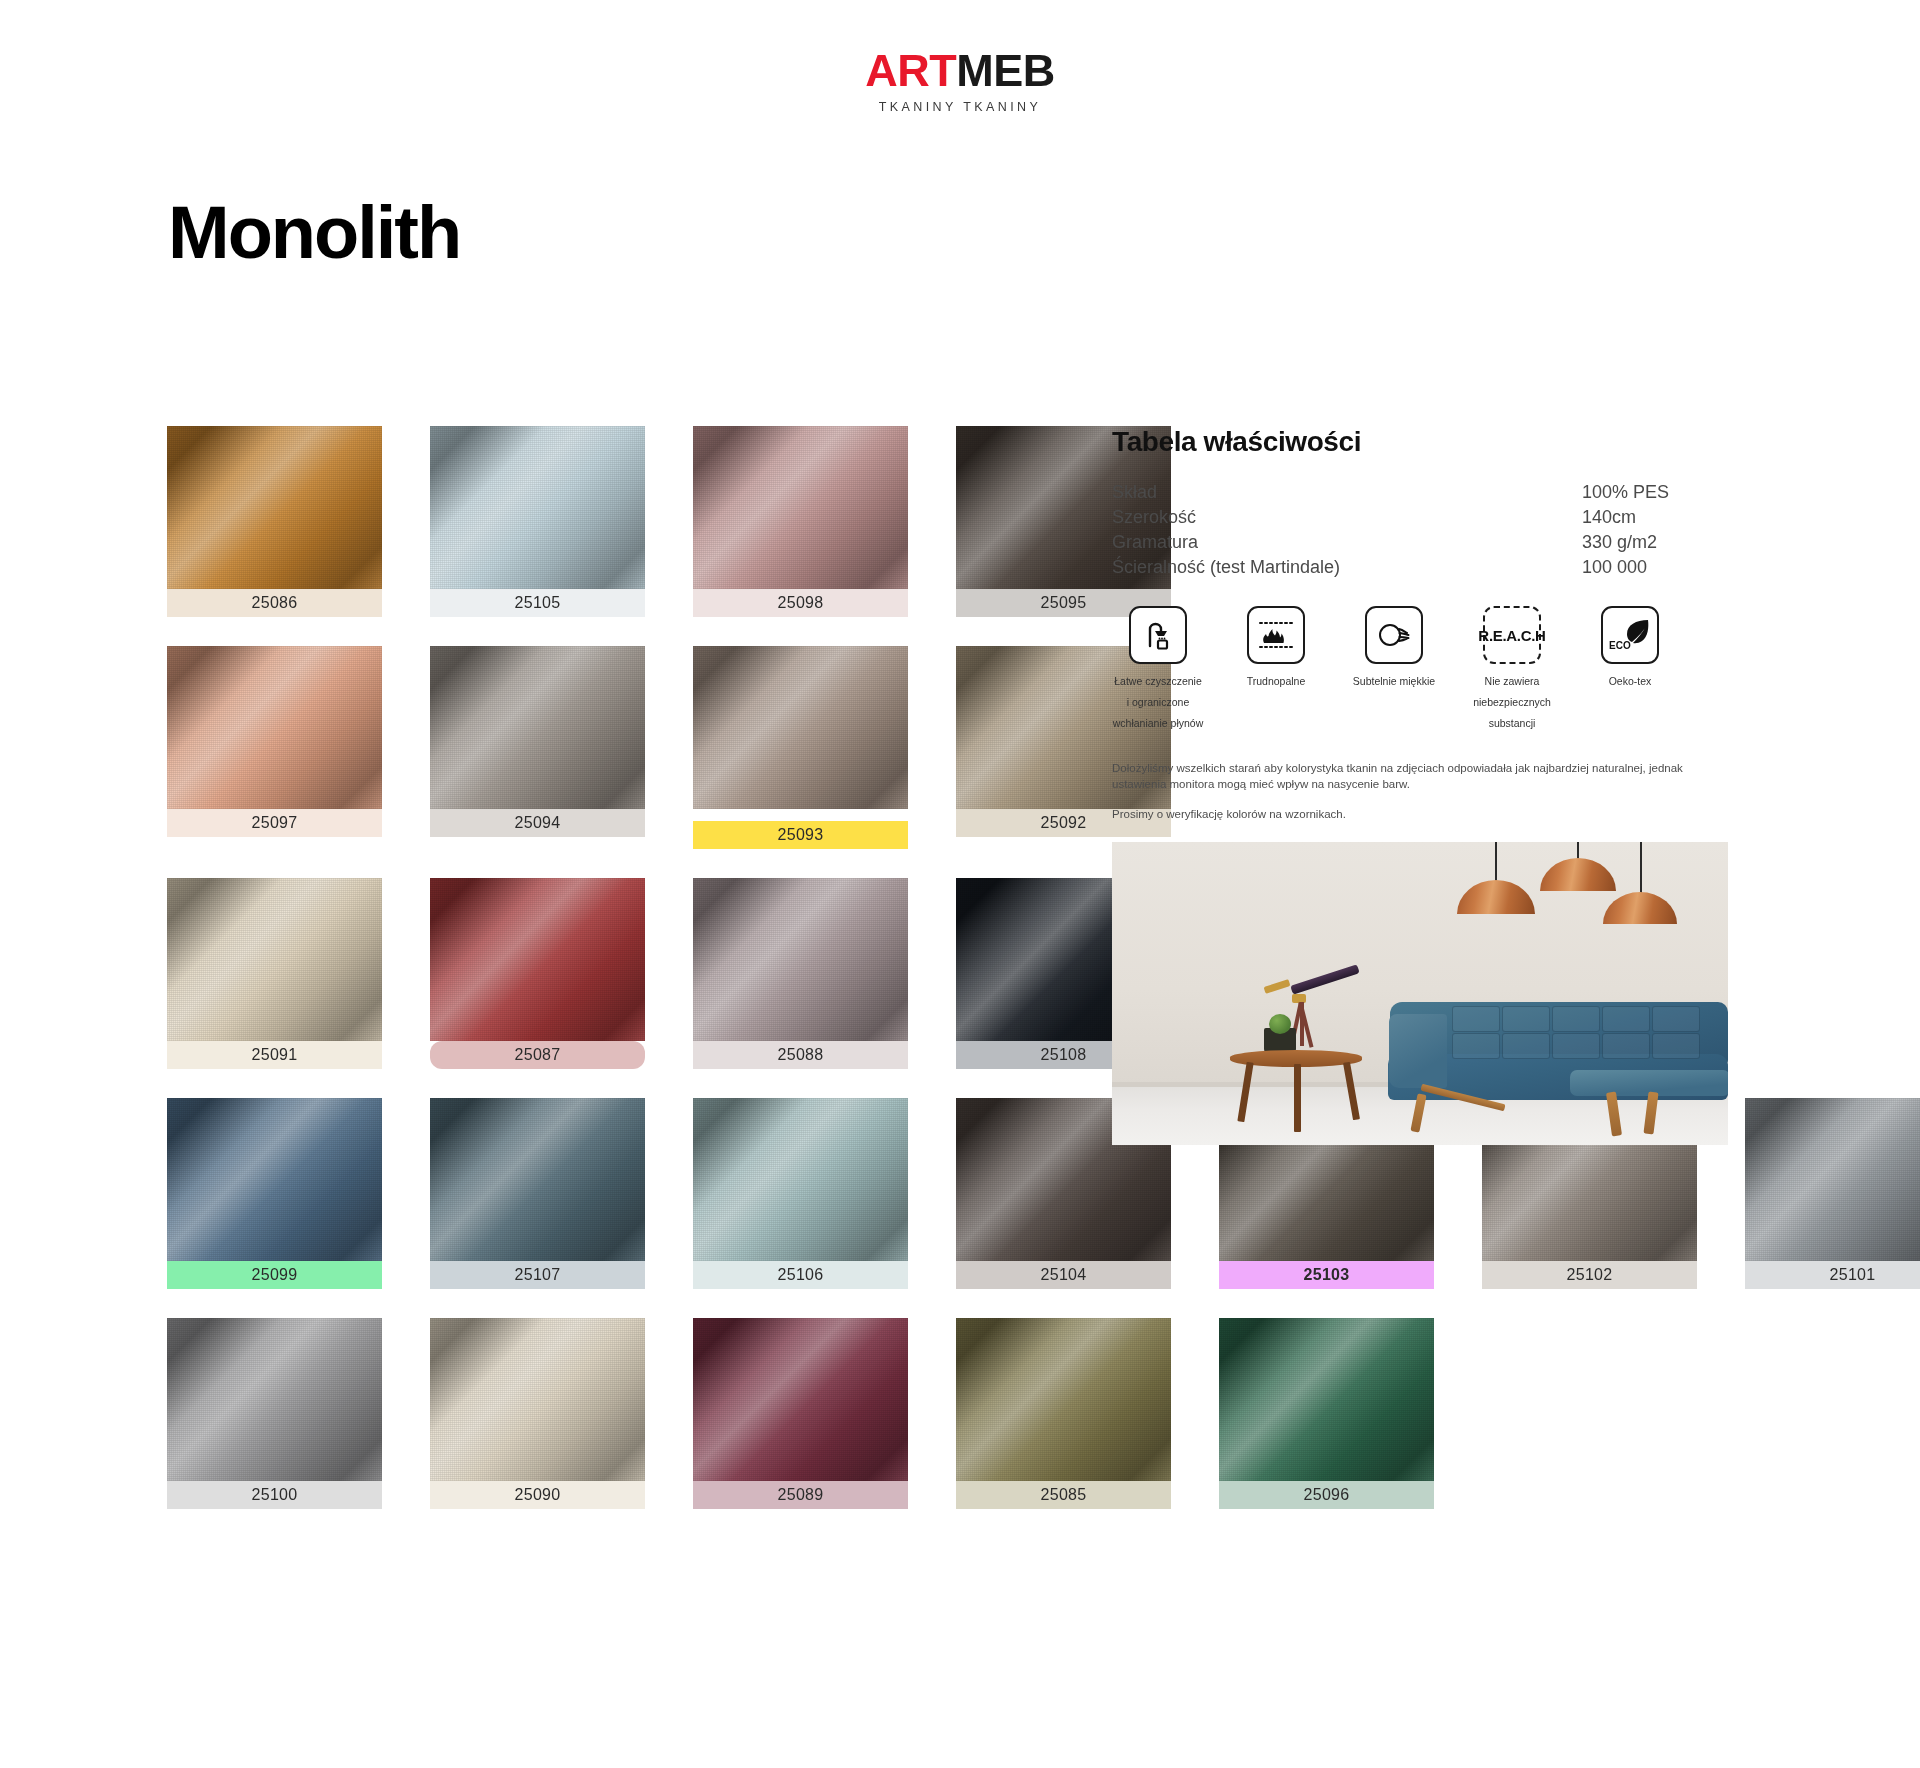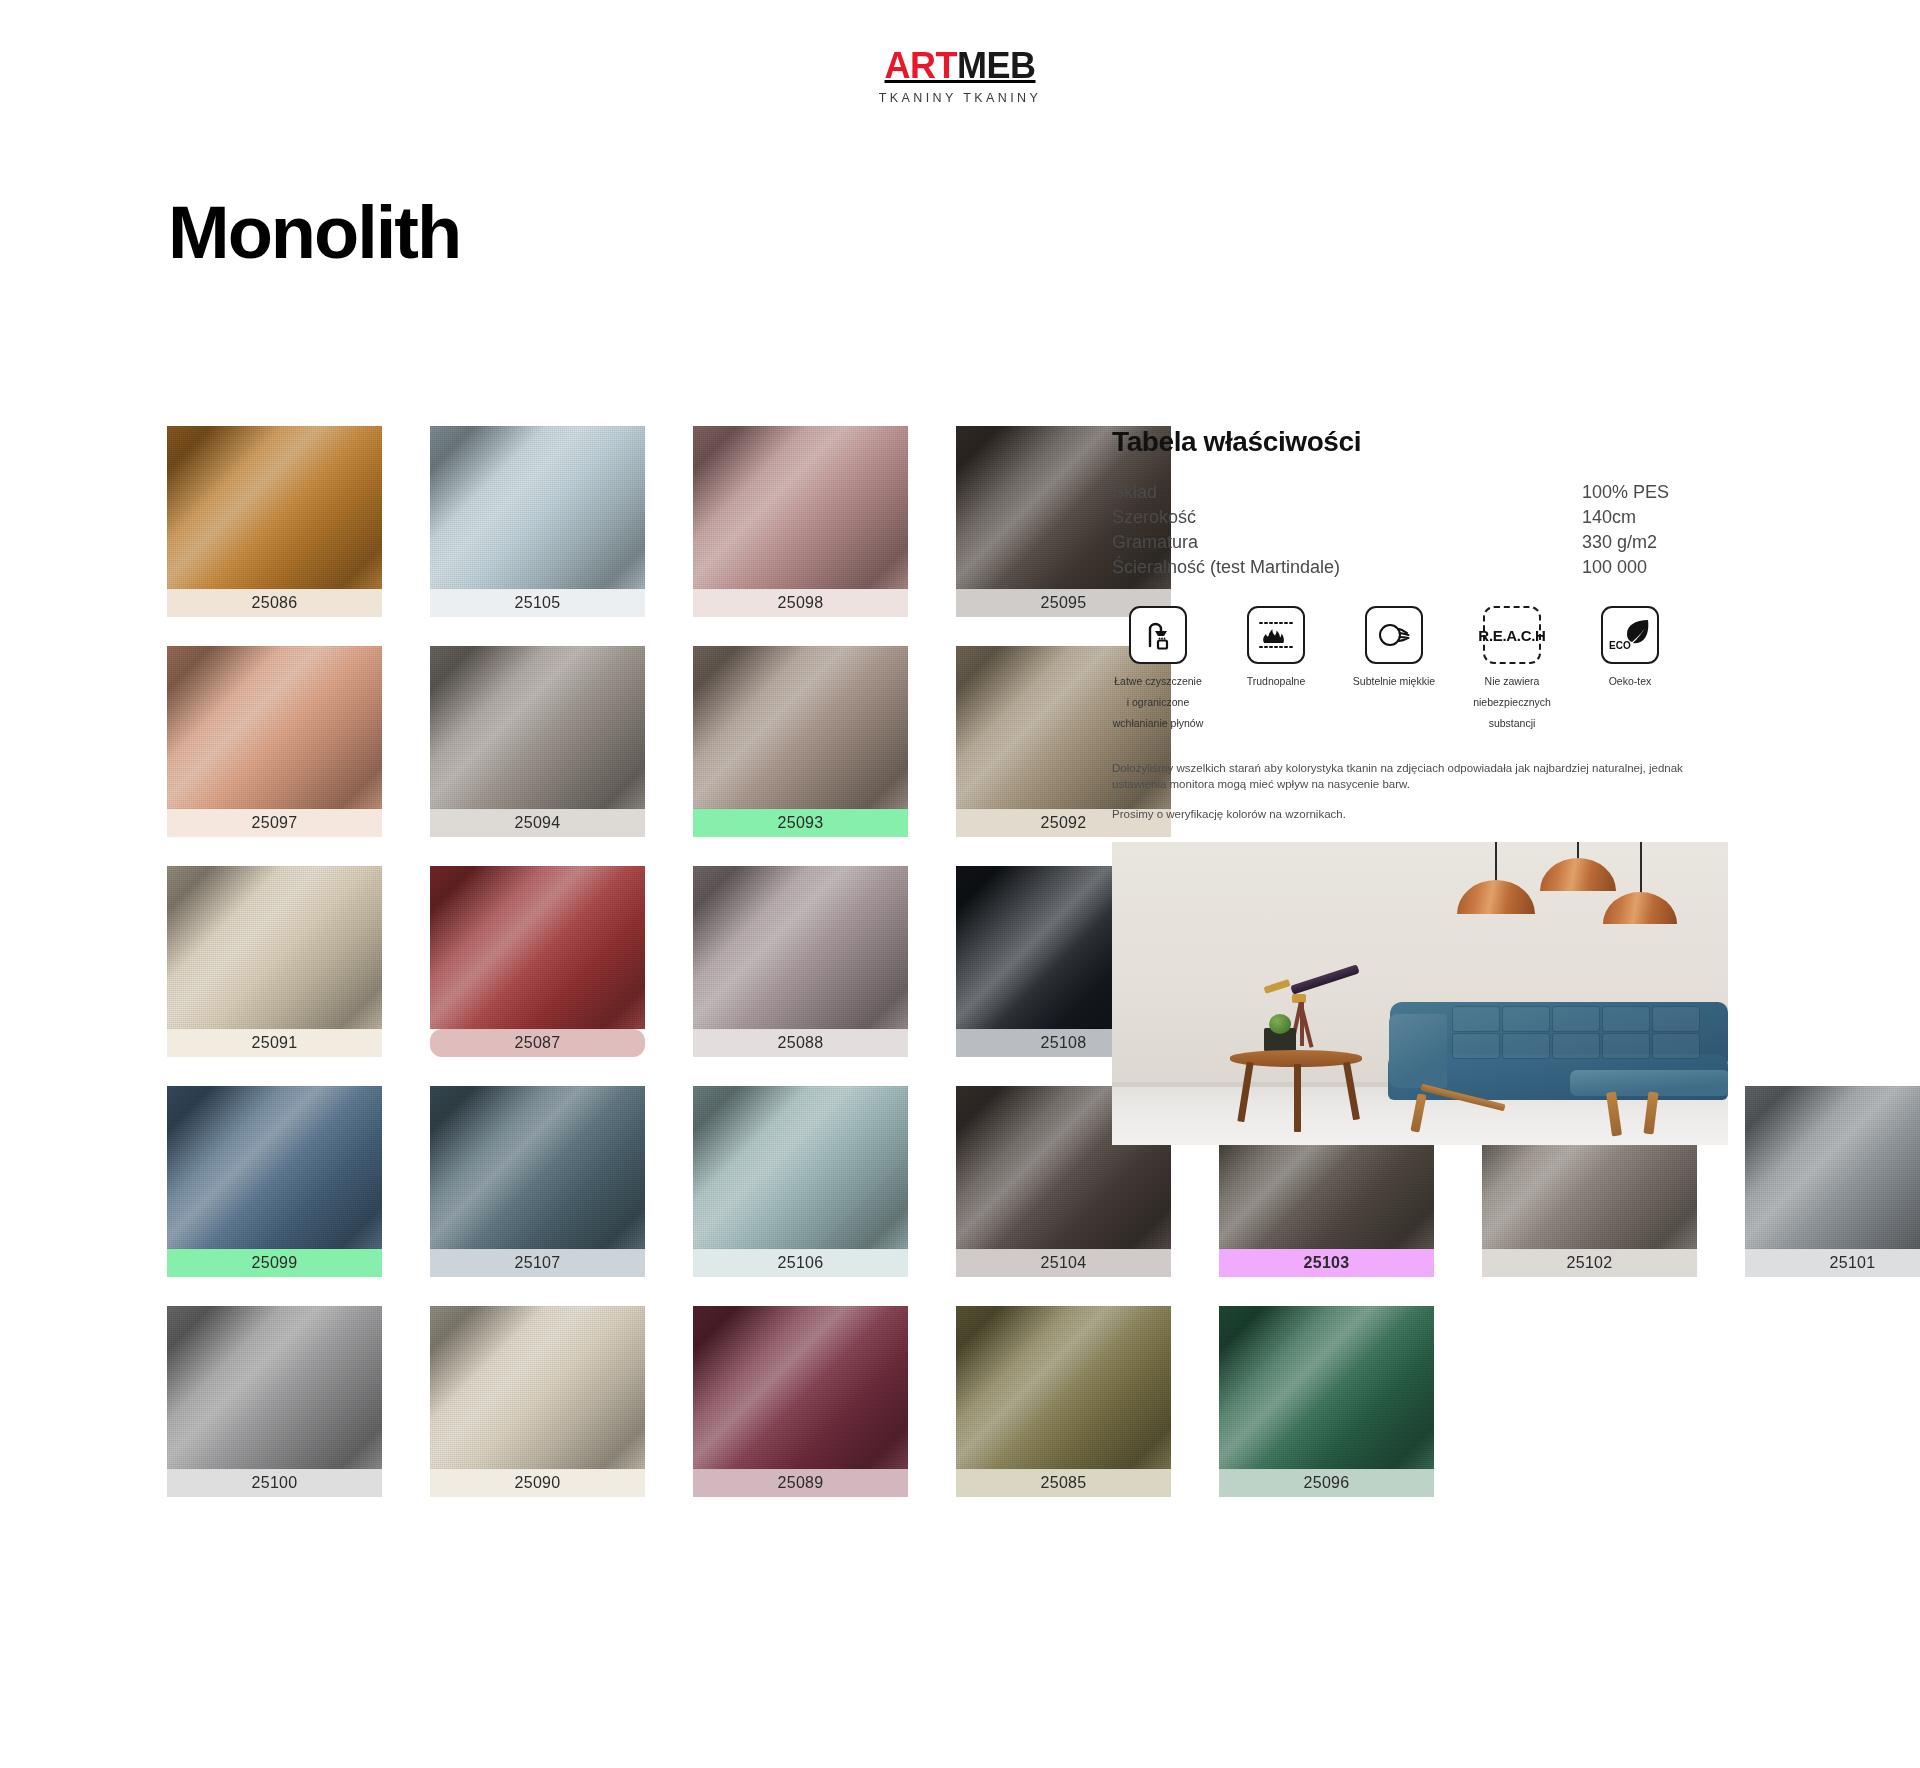--- a/index.html
+++ b/index.html
@@ -15,25 +15,24 @@
 
   
   .logo-block {
     position: absolute;
     top: 48px;
     left: 0;
     width: 1920px;
     text-align: center;
   }
   .logo-word {
-    font-size: 36px;
+    font-size: 45px;
     font-weight: 700;
     letter-spacing: -0.5px;
     line-height: 1;
-    text-decoration: underline;
   }
   .logo-art { color: #e8182b; }
   .logo-meb { color: #1a1a1a; }
   .logo-sub {
     margin-top: 7px;
     font-size: 12.5px;
     letter-spacing: 3.4px;
     color: #3a3a3a;
     font-weight: 400;
   }
@@ -332,21 +331,21 @@
           <div class="grain"></div>
         </div>
         <div class="swatch-label" style="background: rgb(221, 217, 213);">25094</div>
       </div>
       <div class="swatch">
         <div class="swatch-img">
           <div class="fold" style="background: rgb(168, 149, 136);"></div>
           <div class="sheen"></div>
           <div class="grain"></div>
         </div>
-        <div class="swatch-label" style="background: #86efac;">25093</div>
+        <div class="swatch-label" style="background: #fde047; margin-top: 12px;">25093</div>
       </div>
       <div class="swatch">
         <div class="swatch-img">
           <div class="fold" style="background: rgb(168, 151, 124);"></div>
           <div class="sheen"></div>
           <div class="grain"></div>
         </div>
         <div class="swatch-label" style="background: rgb(226, 219, 205);">25092</div>
       </div>
     </div>

